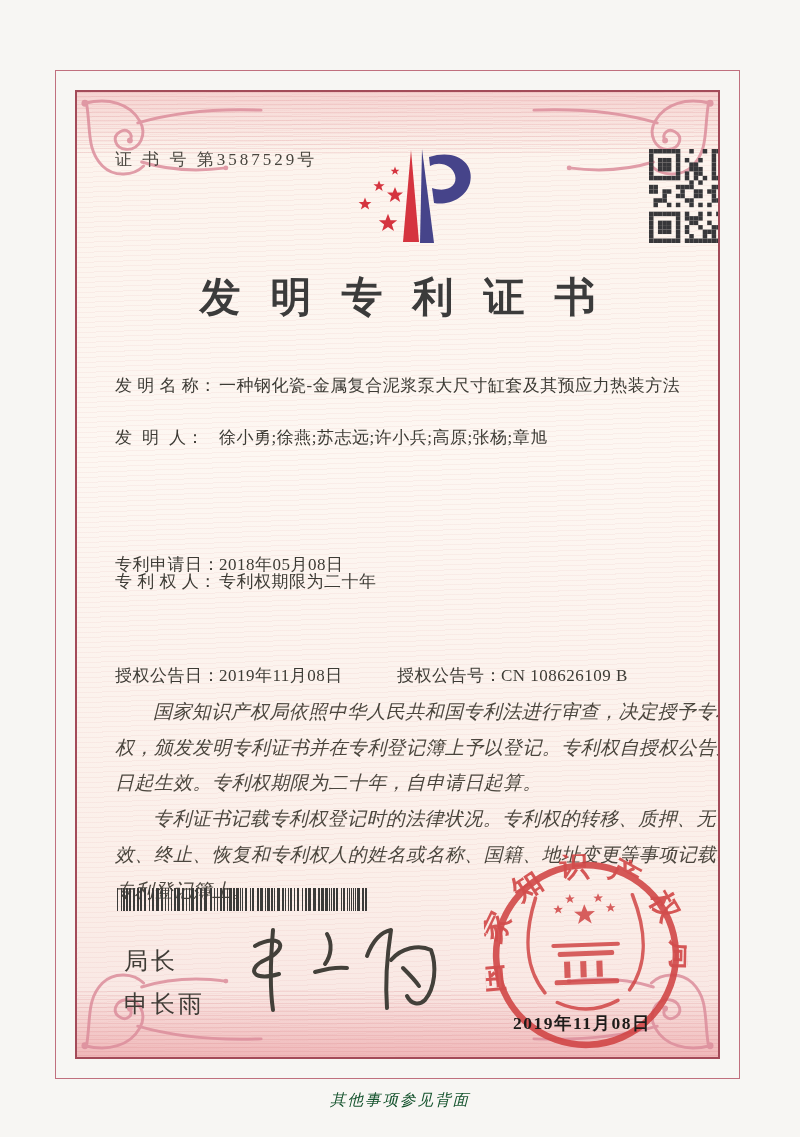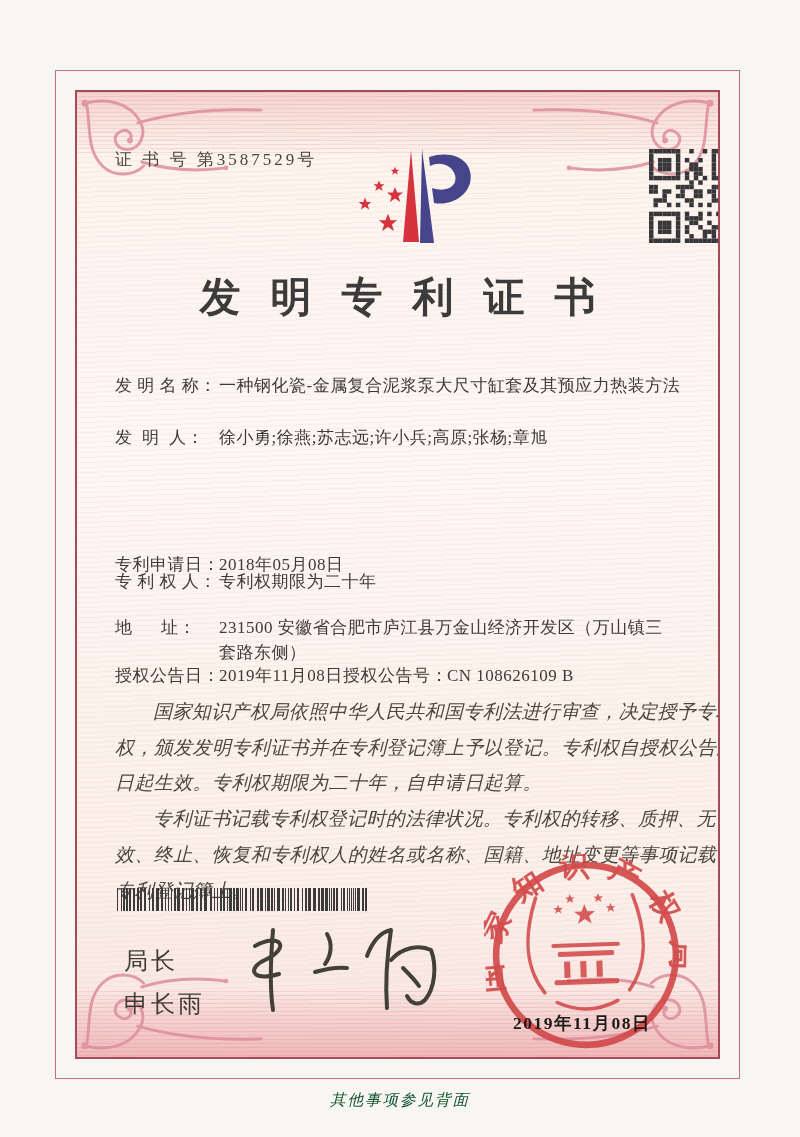--- a/index.html
+++ b/index.html
@@ -40,21 +40,21 @@
   .title { position:absolute; left:0; top:178px; width:100%; text-align:center;
            font-size:41px; font-weight:700; color:#3b3b3b; letter-spacing:30px; text-indent:30px; }
 
   .row { position:absolute; left:38px; display:flex; font-size:17px; line-height:1.45; color:#3d3b35; }
   .row .lbl { width:104px; flex:none; white-space:pre; letter-spacing:.5px; }
   .row .val { letter-spacing:.5px; }
   .r0 { top:282px; } .r1 { top:334px; } .r2 { top:382px; }
   .r3 { top:424px;margin-top:37px; } .r4 { top:478px;align-items:center; } .r5 { top:524px; }
   .r5 .val { max-width:448px; }
   .r6 { top:572px; }
-  .pair2 { display:flex; }
+  .pair2 { display:flex; margin-left:54px; }
 
   .paras { position:absolute; left:38px; top:602px; width:625px; font-size:19px;
            line-height:1.88; color:#4b463e; font-style:italic; }
   .paras p { text-indent:2em; letter-spacing:.4px; }
 
   .barcode { position:absolute; left:40px; top:796px; width:255px; height:23px; }
 
   .director { position:absolute; left:47px; top:848px; font-size:24px; color:#3f3c36; line-height:1.8; letter-spacing:3px; }
   .signature { position:absolute; left:158px; top:820px; width:220px; height:110px; }
 
@@ -375,24 +375,20 @@
           <span class="val">一种钢化瓷-金属复合泥浆泵大尺寸缸套及其预应力热装方法</span>
         </div>
         <div class="row r3">
           <span class="lbl">专利申请日：</span>
           <span class="val">2018年05月08日</span>
         </div>
         <div class="row r4">
           <span class="lbl">专 利 权 人：</span>
           <span class="val">专利权期限为二十年</span>
         </div>
-        <div class="row r5">
-          <span class="lbl">地      址：</span>
-          <span class="val">231500 安徽省合肥市庐江县万金山经济开发区（万山镇三套路东侧）</span>
-        </div>
         <div class="row r6">
           <span class="lbl">授权公告日：</span>
           <span class="val">2019年11月08日</span>
           <span class="pair2">
             <span class="lbl">授权公告号：</span>
             <span class="val">CN 108626109 B</span>
           </span>
         </div>
 
         <div class="paras">

